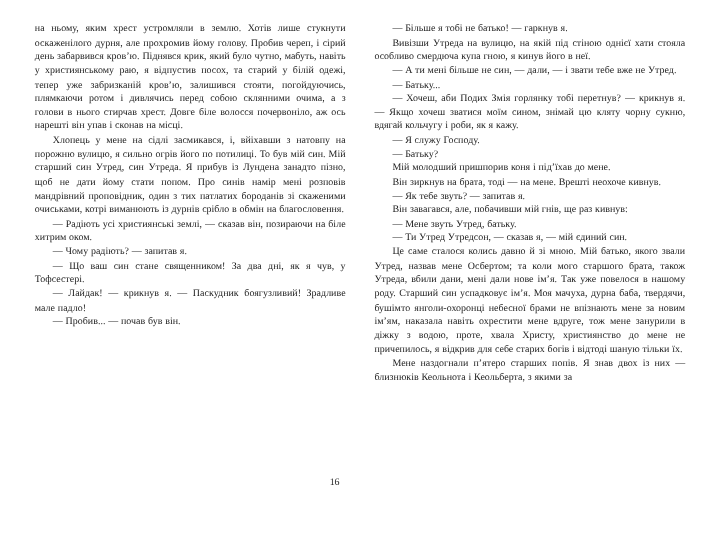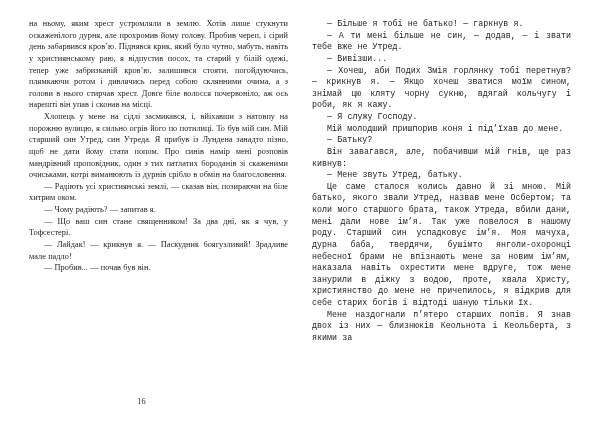--- a/index.html
+++ b/index.html
@@ -35,38 +35,38 @@
     width: 259px;
     text-align: justify;
     text-justify: inter-word;
     font-size: 8.3px;
     line-height: 11.62px;
     letter-spacing: 0.02px;
     word-spacing: 0.2px;
     -webkit-hyphens: none;
     hyphens: none;
   }
-  .page-right .textblock { width: 259px; font-family: Liberation Mono, monospace; }
+  .page-right .textblock { width: 259px; }
 
   .textblock p {
     margin: 0;
     text-indent: 15px;
   }
   .textblock p.cont {
     text-indent: 0;
   }
   
   .textblock p:last-child { }
 
   .folio {
     position: absolute;
     left: 0;
     right: 0;
     top: 396px;
-    text-align: center;
+    text-align: right;
     font-size: 8.3px;
     line-height: 11px;
     color: #2a2a2a;
   }
   .page-left .folio  { padding-right: 17px; }
   .page-right .folio { padding-left: 17px; }
 </style>
 </head>
 <body>
 
@@ -81,26 +81,30 @@
       <p>— Що ваш син стане священником! За два дні, як я чув, у Тофсестері.</p>
       <p>— Лайдак! — крикнув я. — Паскудник боягузливий! Зрадливе мале падло!</p>
       <p>— Пробив... — почав був він.</p>
     </div>
     <div class="folio">16</div>
   </div>
 
   <div class="page page-right">
     <div class="textblock">
       <p>— Більше я тобі не батько! — гаркнув я.</p>
-      <p>— А ти мені більше не син, — додав, — і звати тебе вже не Утред.</p>
-      <p>— Вивізши...</p>
+      <p>Вивізши Утреда на вулицю, на якій під стіною однієї хати стояла особливо смердюча купа гною, я кинув його в неї.</p>
+      <p>— А ти мені більше не син, — дали, — і звати тебе вже не Утред.</p>
+      <p>— Батьку...</p>
       <p>— Хочеш, аби Подих Змія горлянку тобі перетнув? — крикнув я. — Якщо хочеш зватися моїм сином, знімай цю кляту чорну сукню, вдягай кольчугу і роби, як я кажу.</p>
       <p>— Я служу Господу.</p>
+      <p>— Батьку?</p>
       <p>Мій молодший пришпорив коня і під’їхав до мене.</p>
-      <p>— Батьку?</p>
+      <p>Він зиркнув на брата, тоді — на мене. Врешті неохоче кивнув.</p>
+      <p>— Як тебе звуть? — запитав я.</p>
       <p>Він завагався, але, побачивши мій гнів, ще раз кивнув:</p>
       <p>— Мене звуть Утред, батьку.</p>
+      <p>— Ти Утред Утредсон, — сказав я, — мій єдиний син.</p>
       <p>Це саме сталося колись давно й зі мною. Мій батько, якого звали Утред, назвав мене Осбертом; та коли мого старшого брата, також Утреда, вбили дани, мені дали нове ім’я. Так уже повелося в нашому роду. Старший син успадковує ім’я. Моя мачуха, дурна баба, твердячи, бушімто янголи-охоронці небесної брами не впізнають мене за новим ім’ям, наказала навіть охрестити мене вдруге, тож мене занурили в діжку з водою, проте, хвала Христу, християнство до мене не причепилось, я відкрив для себе старих богів і відтоді шаную тільки їх.</p>
       <p>Мене наздогнали п’ятеро старших попів. Я знав двох із них — близнюків Кеольнота і Кеольберта, з якими за</p>
     </div>
   </div>
 
 </div>
 
 </body></html>

